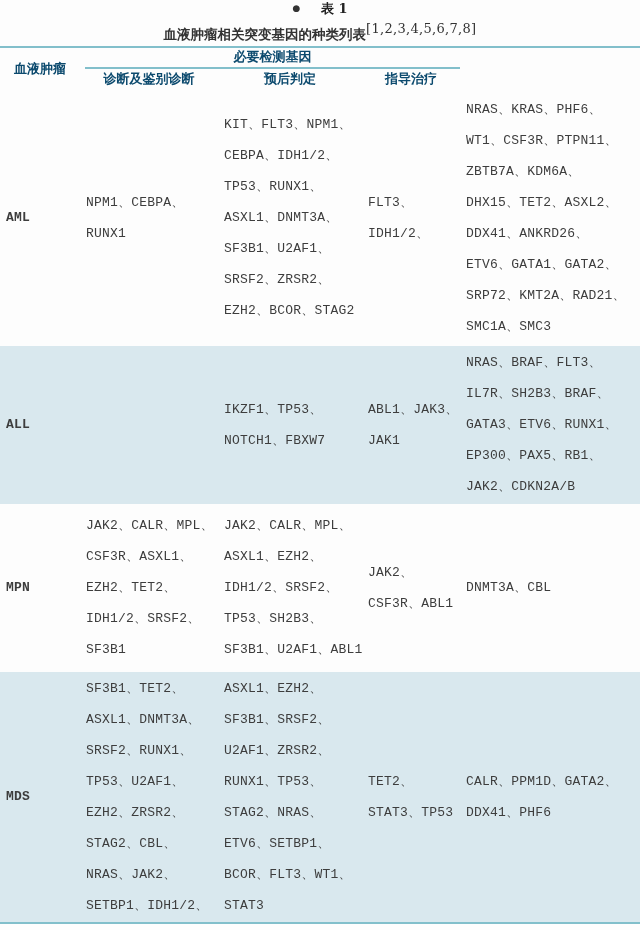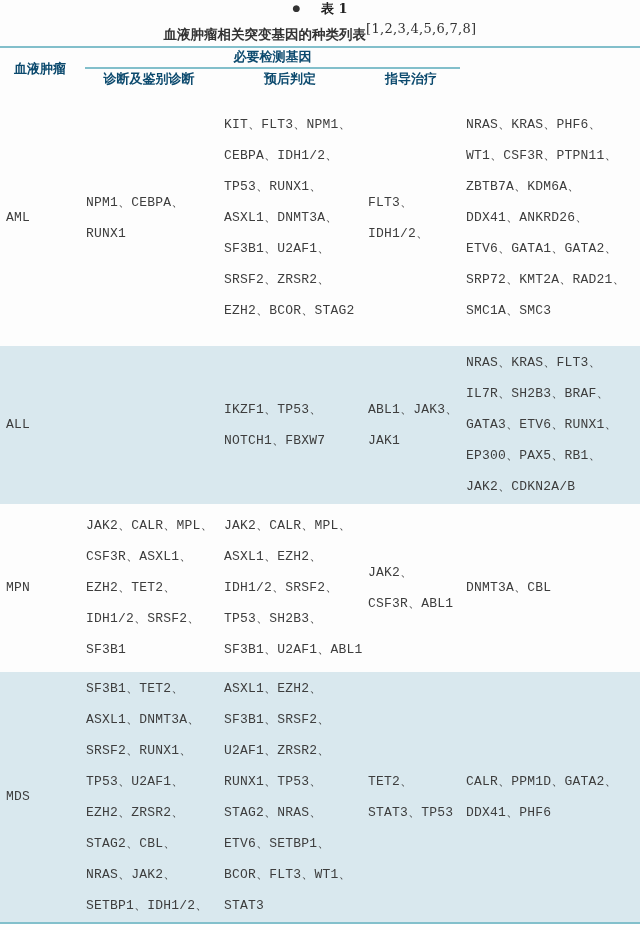--- a/index.html
+++ b/index.html
@@ -34,21 +34,21 @@
   .row{display:grid;grid-template-columns:80px 138px 144px 98px 180px;}
   .row.hl{background:var(--band);}
   .row:nth-child(1){height:256px;}
   .row:nth-child(2){height:158px;}
   .row:nth-child(3){height:168px;}
   .row:nth-child(4){height:250px;}
 
   .cell{display:flex;flex-direction:column;justify-content:center;padding-left:6px;
     font-family:"Liberation Mono","DejaVu Sans Mono",monospace;
     font-size:13px;color:var(--ink);overflow:visible;}
-  .cell.disease{font-size:13px;}
+  .cell.disease{font-size:13px;font-weight:bold;}
   .ln{line-height:31px;white-space:nowrap;letter-spacing:0.2px;}
 </style>
 </head>
 <body>
 
 <div class="page">
 
   <div class="title-line">
     <span class="bullet">●</span>
     <span>表 1</span>
@@ -85,41 +85,42 @@
             <div class="ln">EZH2、BCOR、STAG2</div>
           </div>
           <div class="cell">
             <div class="ln">FLT3、</div>
             <div class="ln">IDH1/2、</div>
           </div>
           <div class="cell">
             <div class="ln">NRAS、KRAS、PHF6、</div>
             <div class="ln">WT1、CSF3R、PTPN11、</div>
             <div class="ln">ZBTB7A、KDM6A、</div>
+            <div class="ln">DHX15、TET2、ASXL2、</div>
             <div class="ln">DDX41、ANKRD26、</div>
             <div class="ln">ETV6、GATA1、GATA2、</div>
             <div class="ln">SRP72、KMT2A、RAD21、</div>
             <div class="ln">SMC1A、SMC3</div>
           </div>
         </div>
         <div class="row hl">
           <div class="cell disease">
             <div class="ln">ALL</div>
           </div>
           <div class="cell"></div>
           <div class="cell">
             <div class="ln">IKZF1、TP53、</div>
             <div class="ln">NOTCH1、FBXW7</div>
           </div>
           <div class="cell">
             <div class="ln">ABL1、JAK3、</div>
             <div class="ln">JAK1</div>
           </div>
           <div class="cell">
-            <div class="ln">NRAS、KRAS、FLT3、</div>
+            <div class="ln">NRAS、BRAF、FLT3、</div>
             <div class="ln">IL7R、SH2B3、BRAF、</div>
             <div class="ln">GATA3、ETV6、RUNX1、</div>
             <div class="ln">EP300、PAX5、RB1、</div>
             <div class="ln">JAK2、CDKN2A/B</div>
           </div>
         </div>
         <div class="row">
           <div class="cell disease">
             <div class="ln">MPN</div>
           </div>

